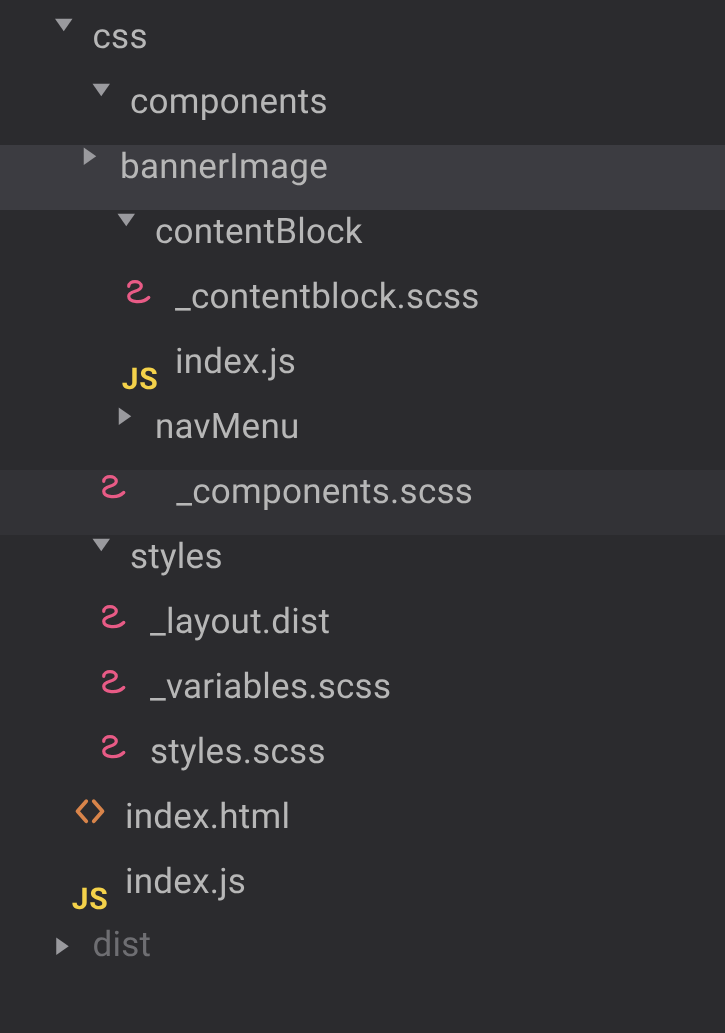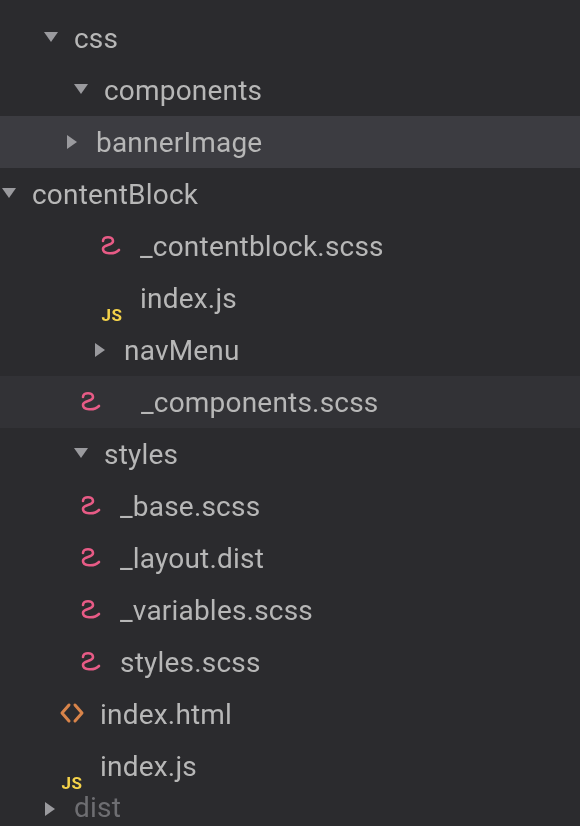--- a/index.html
+++ b/index.html
@@ -1,34 +1,34 @@
 <!DOCTYPE html>
 <html><head>
 <meta charset="utf-8">
 <style>
   html,body{margin:0;padding:0;width:580px;height:826px;overflow:hidden;
     background:#2b2b2e;font-family:-apple-system,BlinkMacSystemFont,"Segoe UI",
     Roboto,Helvetica,Arial,sans-serif;color:#b7b7b7;font-size:28px;
     font-weight:400;letter-spacing:0.2px;}
   .tree{padding-top:12px;}
-  .row{display:flex;align-items:center;height:52px;position:relative;}
+  .row{display:flex;align-items:flex-start;height:52px;position:relative;}
   .row.selected{background:#3c3c41;}
   .row.hover{background:#323236;gap:21px;}
   .chev{display:inline-flex;width:18px;height:18px;align-items:center;
     justify-content:center;margin-right:14px;flex:0 0 18px;}
   .chev svg{display:block;}
   .chev.down svg{transform:rotate(90deg);}
   .icon{display:inline-flex;width:28px;height:28px;align-items:center;
     justify-content:center;margin-right:14px;flex:0 0 28px;}
   .label{white-space:nowrap;}
   .row.faded .label{color:#6e6e72;}
   
   .lv0{padding-left:42px;}
   
-  .js-badge{font-weight:700;font-size:17px;color:#f4d24a;letter-spacing:0.5px;margin-top:33px;}
+  .js-badge{font-weight:700;font-size:24px;color:#f4d24a;letter-spacing:0.5px;margin-top:33px;}
   
   .sass{color:#e85b86;}
   
   .htmlc{color:#d8844a;}
   
 </style>
 </head>
 <body>
 
 <svg width="0" height="0" style="position:absolute">
@@ -68,21 +68,21 @@
 
   <div class="row selected" style="padding-left:64px">
     <span class="chev">
       <svg width="18" height="18" viewBox="0 0 18 18">
           <use href="#chev-shape"></use>
         </svg>
     </span>
     <span class="label">bannerImage</span>
   </div>
 
-  <div class="row" style="">
+  <div class="row" style="padding-left:92px">
     <span class="chev down">
       <svg width="18" height="18" viewBox="0 0 18 18">
           <use href="#chev-shape"></use>
         </svg>
     </span>
     <span class="label">contentBlock</span>
   </div>
 
   <div class="row" style="padding-left:98px">
     <span class="icon sass">
@@ -120,28 +120,20 @@
 
   <div class="row" style="padding-left:72px">
     <span class="chev down">
       <svg width="18" height="18" viewBox="0 0 18 18">
           <use href="#chev-shape"></use>
         </svg>
     </span>
     <span class="label">styles</span>
   </div>
 
-  <div class="row" style="padding-left:78px">
-    <span class="icon sass">
-      <svg width="26" height="26" viewBox="0 0 26 26">
-          <use href="#sass-shape"></use>
-        </svg>
-    </span>
-    <span class="label">_base.scss</span>
-  </div>
 
   <div class="row" style="padding-left:78px">
     <span class="icon sass">
       <svg width="26" height="26" viewBox="0 0 26 26">
           <use href="#sass-shape"></use>
         </svg>
     </span>
     <span class="label">_layout.dist</span>
   </div>
 

